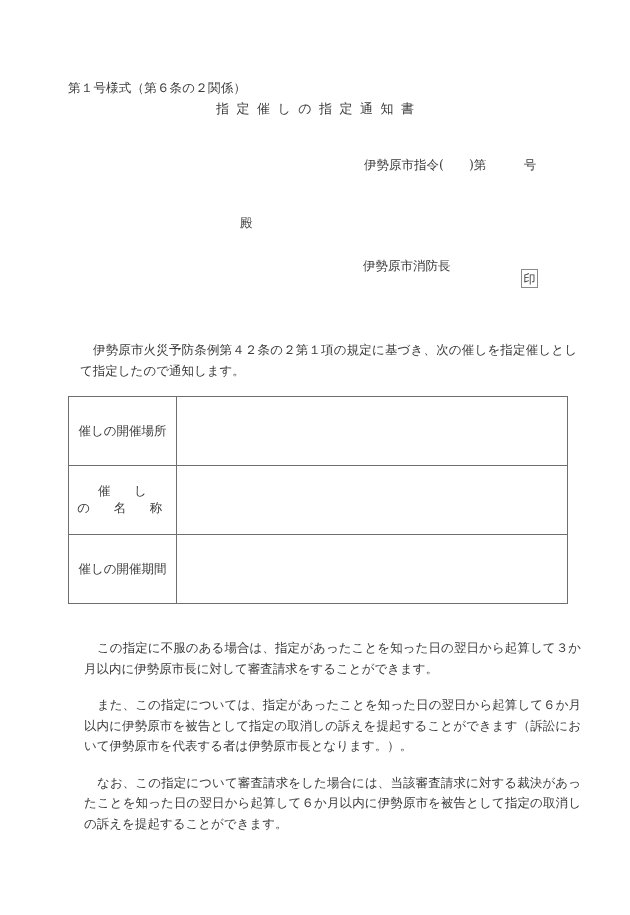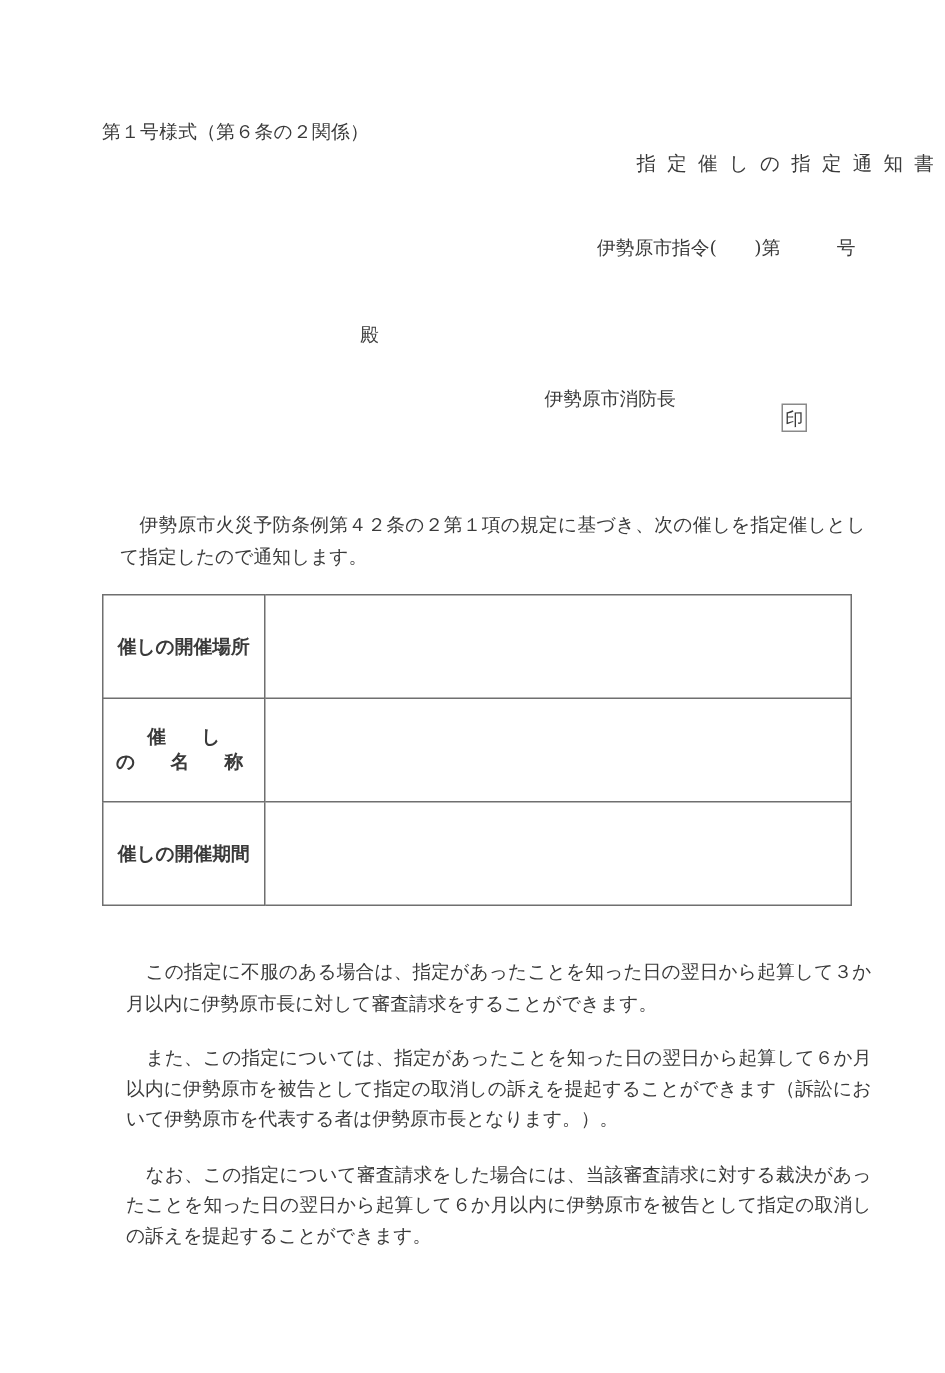--- a/index.html
+++ b/index.html
@@ -30,29 +30,29 @@
   .form-no {
     left: 68px;
     top: 80px;
     font-size: 12.5px;
     letter-spacing: 0.2px;
   }
   .doc-title {
     left: 0;
     right: 0;
     top: 100px;
-    text-align: right;
+    text-align: center;
     font-size: 13px;
     letter-spacing: 7.5px;
     text-indent: 7.5px;
   }
 
   
   .number-line {
-    left: 398px;
+    left: 364px;
     top: 157px;
     font-size: 12.5px;
   }
   .date-line {
     left: 383px;
     top: 180px;
     font-size: 12.5px;
     width: 170px;
     text-align: right;
     white-space: pre;
@@ -112,21 +112,20 @@
   }
 
   
   .tbl {
     position: absolute;
     left: 68px;
     top: 396px;
     width: 497px;
     border-collapse: collapse;
     table-layout: fixed;
-    font-weight: bold;
   }
   .tbl td {
     border: 1px solid #6f6f6f;
     height: 68px;
     font-size: 12.5px;
     vertical-align: middle;
     padding: 0;
   }
   .tbl td.label {
     width: 107px;

